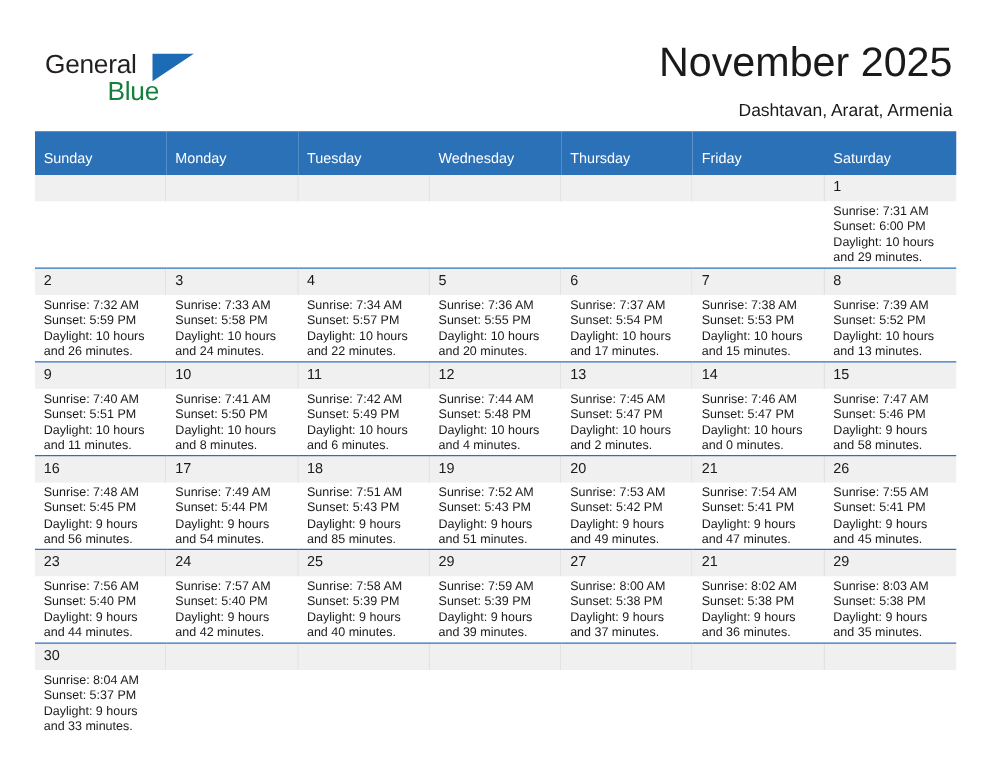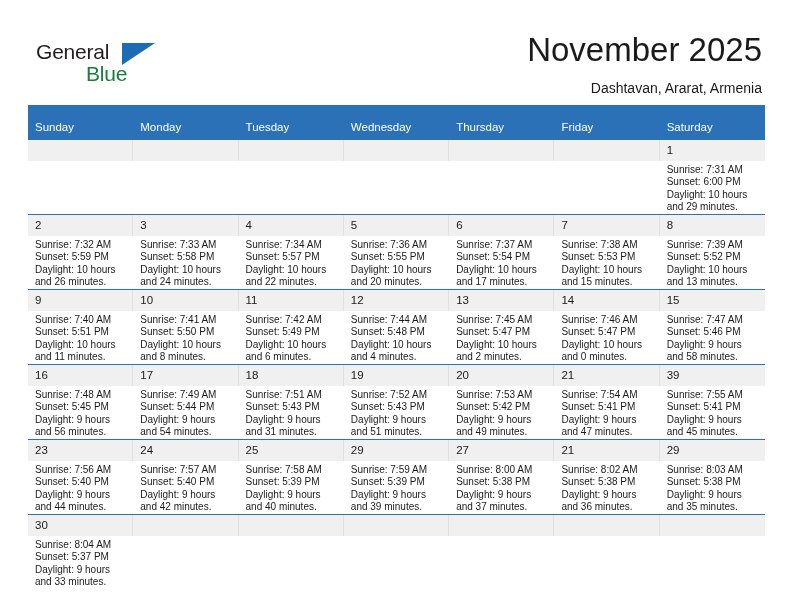--- a/index.html
+++ b/index.html
@@ -357,21 +357,21 @@
               <div>Daylight: 9 hours</div>
               <div>and 54 minutes.</div>
             </div>
           </td>
           <td>
             <div class="daynum">18</div>
             <div class="info">
               <div>Sunrise: 7:51 AM</div>
               <div>Sunset: 5:43 PM</div>
               <div>Daylight: 9 hours</div>
-              <div>and 31 minutes.</div>
+              <div>and 85 minutes.</div>
             </div>
           </td>
           <td>
             <div class="daynum">19</div>
             <div class="info">
               <div>Sunrise: 7:52 AM</div>
               <div>Sunset: 5:43 PM</div>
               <div>Daylight: 9 hours</div>
               <div>and 51 minutes.</div>
             </div>
@@ -388,21 +388,21 @@
           <td>
             <div class="daynum">21</div>
             <div class="info">
               <div>Sunrise: 7:54 AM</div>
               <div>Sunset: 5:41 PM</div>
               <div>Daylight: 9 hours</div>
               <div>and 47 minutes.</div>
             </div>
           </td>
           <td>
-            <div class="daynum last-col">39</div>
+            <div class="daynum last-col">26</div>
             <div class="info">
               <div>Sunrise: 7:55 AM</div>
               <div>Sunset: 5:41 PM</div>
               <div>Daylight: 9 hours</div>
               <div>and 45 minutes.</div>
             </div>
           </td>
         </tr>
         <tr class="week-row">
           <td>

